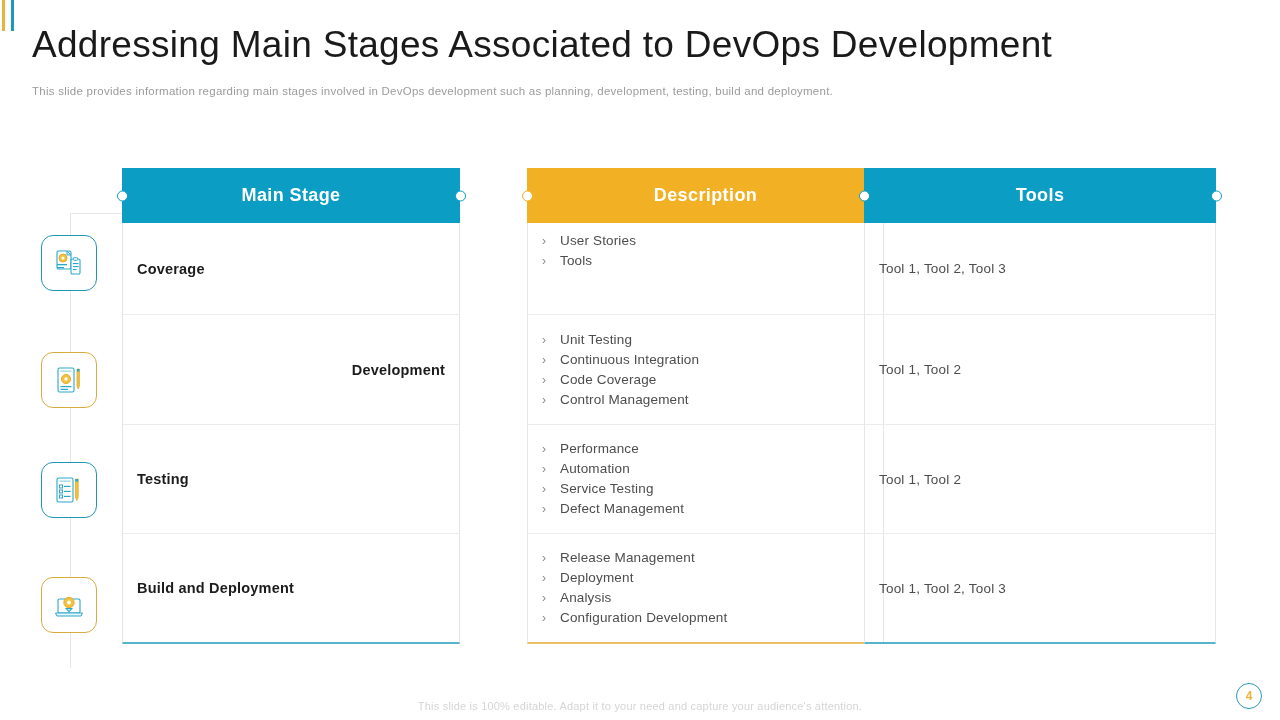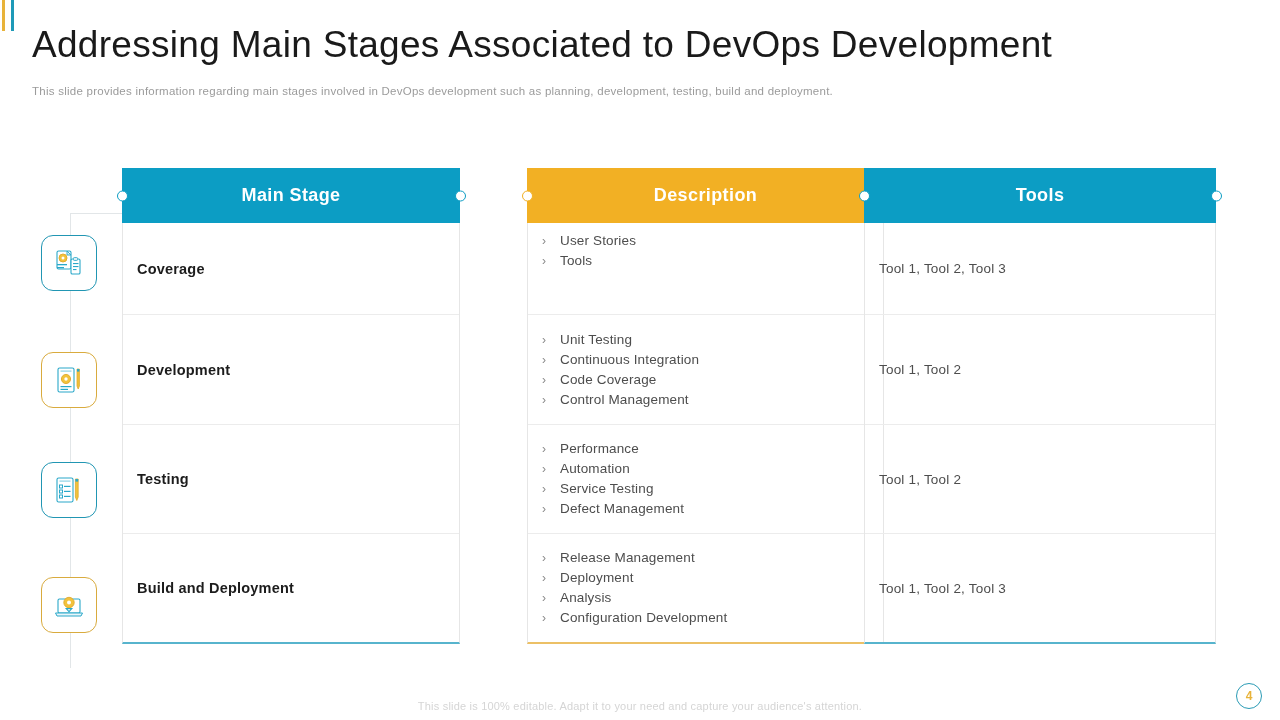--- a/index.html
+++ b/index.html
@@ -291,21 +291,21 @@
   <div class="col" style="left:122px; width:338px;">
     <div class="col-head teal">
       <span>Main Stage</span>
       <span class="node-dot left teal"></span>
       <span class="node-dot right teal"></span>
     </div>
     <div class="col-body teal">
       <div class="cell" style="height:92px;">
         <div class="stage-label">Coverage</div>
       </div>
-      <div class="cell" style="height:110px;">
+      <div class="cell" style="height:110px;text-align:right;">
         <div class="stage-label">Development</div>
       </div>
       <div class="cell" style="height:109px;">
         <div class="stage-label">Testing</div>
       </div>
       <div class="cell" style="height:108px;">
         <div class="stage-label">Build and Deployment</div>
       </div>
     </div>
   </div>

